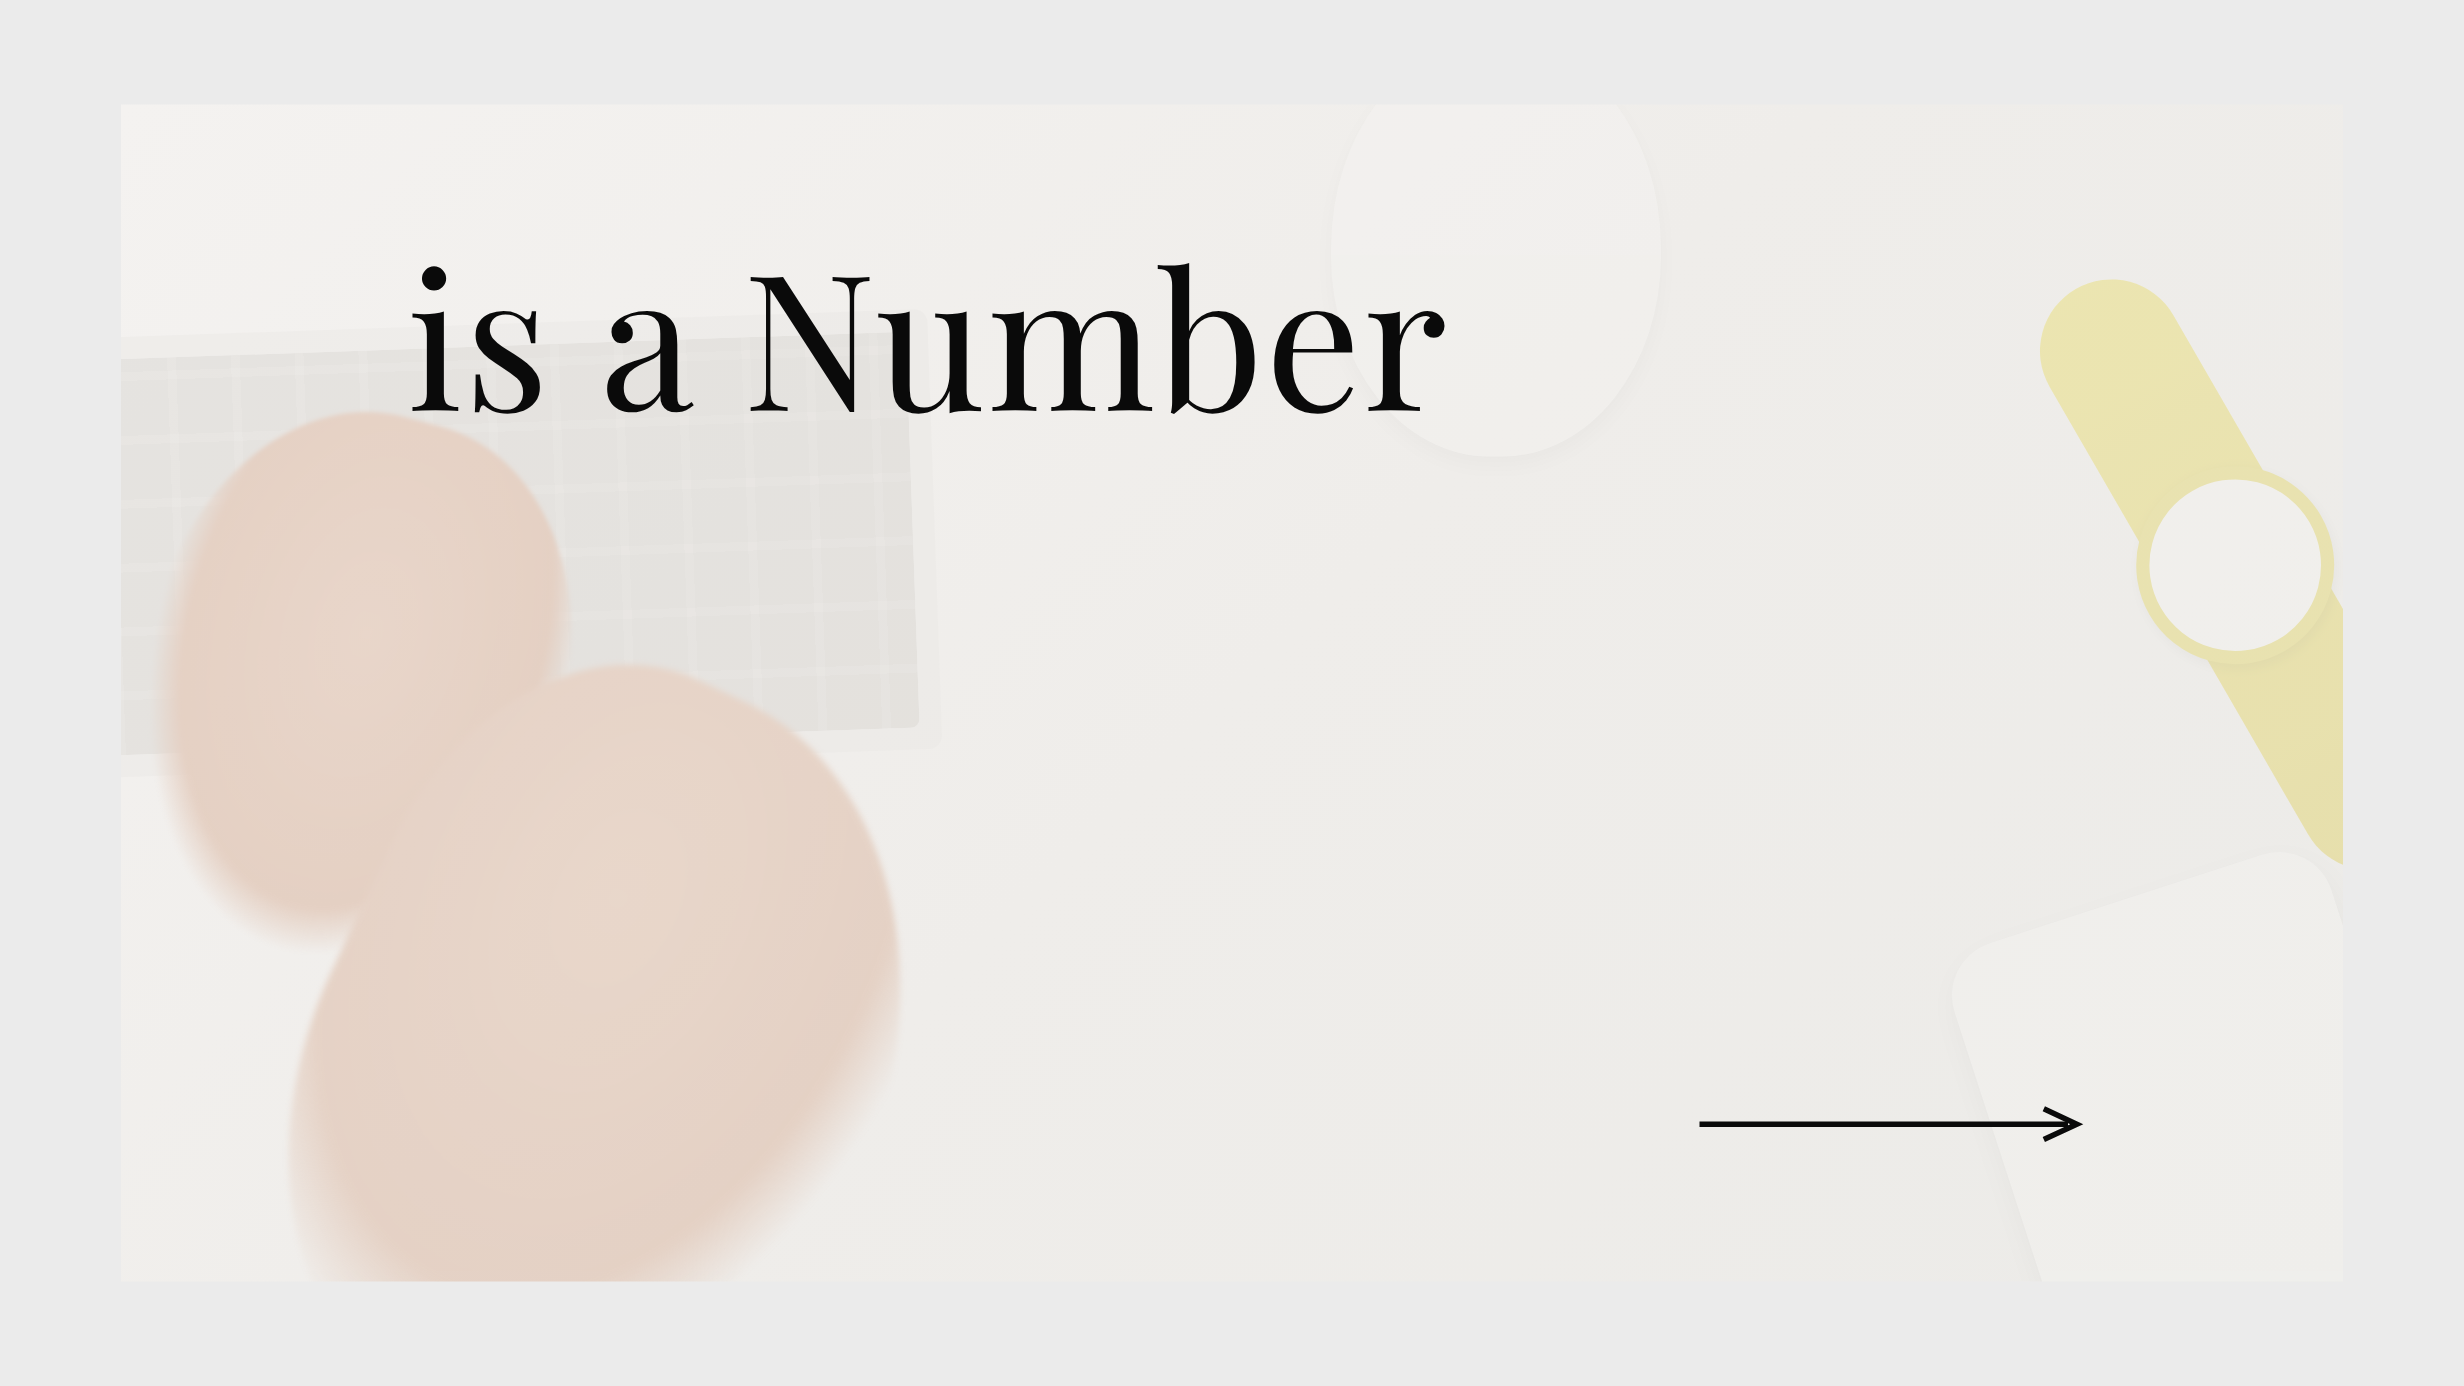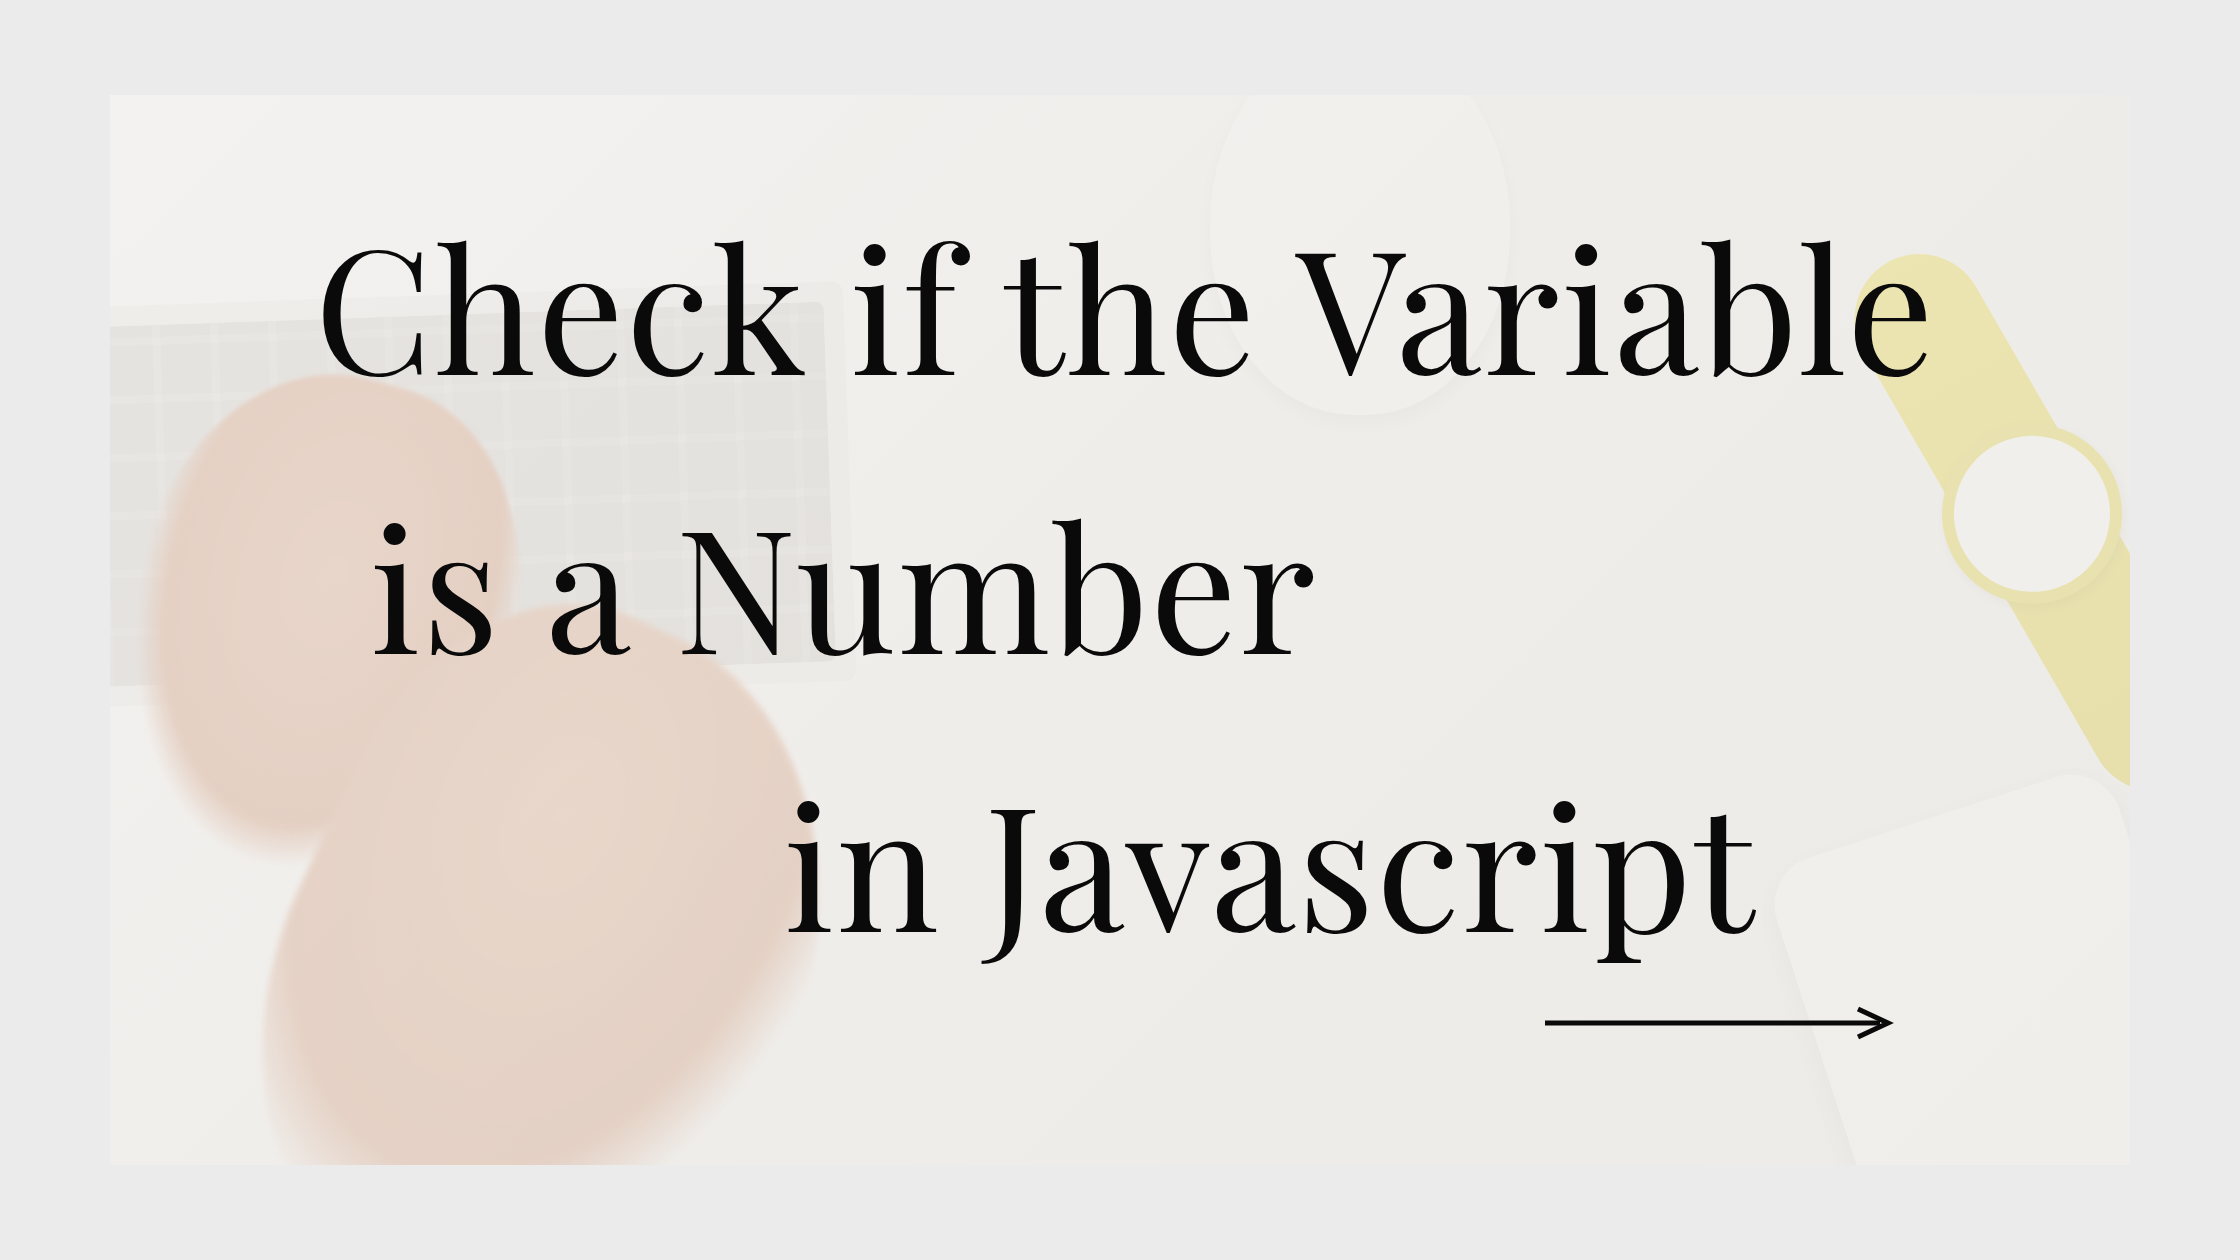--- a/index.html
+++ b/index.html
@@ -208,23 +208,21 @@
         <div class="watch-band"></div>
         <div class="watch-face"></div>
       </div>
       <div class="hand1"></div>
       <div class="hand2"></div>
       <div class="phone"></div>
     </div>
 
     <div class="text-layer">
       <h1 class="title-text">
-        <span class="line1">Check if the Variable</span>
         <span class="line2">is a Number</span>
-        <span class="line3">in Javascript</span>
       </h1>
     </div>
 
     <div class="arrow-wrap">
       <svg class="arrow-svg" viewBox="0 0 360 40" xmlns="http://www.w3.org/2000/svg">
         <line x1="5" y1="20" x2="340" y2="20" stroke="#0a0a0a" stroke-width="5"></line>
         <polyline points="318,6 348,20 318,34" fill="none" stroke="#0a0a0a" stroke-width="5"></polyline>
       </svg>
     </div>
 

